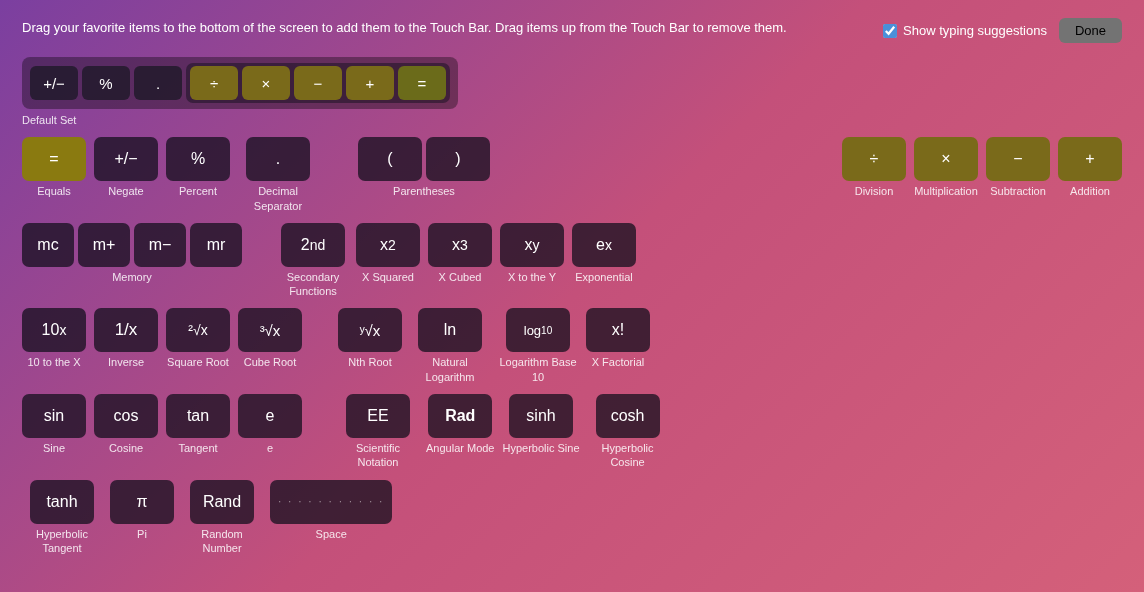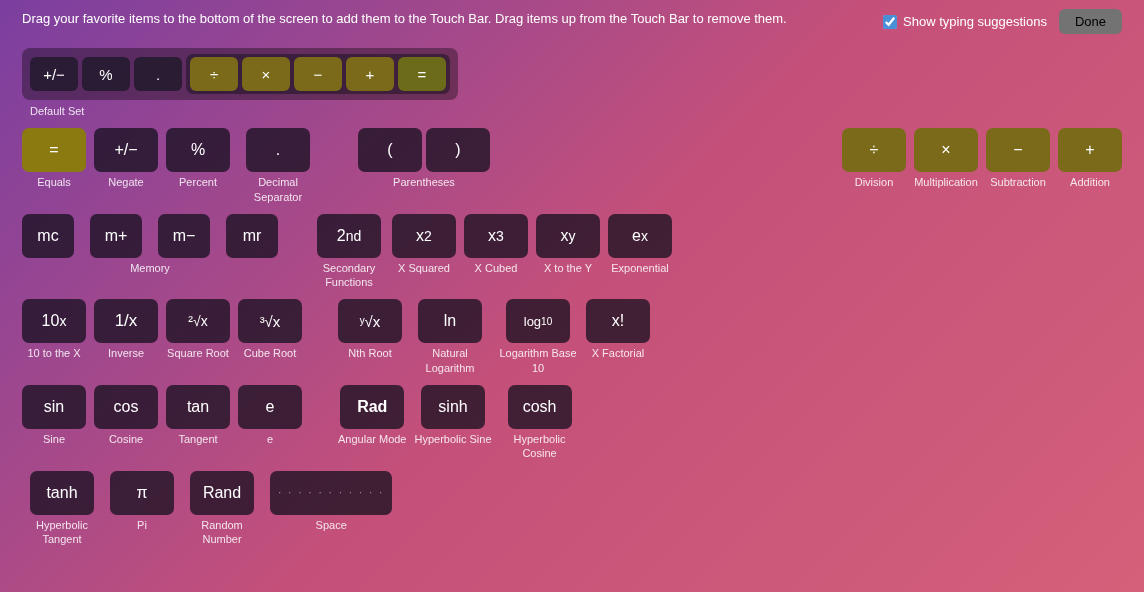--- a/index.html
+++ b/index.html
@@ -7,21 +7,21 @@
       width: 1144px;
       height: 592px;
       background: linear-gradient(135deg, #7b3fa0 0%, #c4507a 50%, #d4607a 100%);
       font-family: -apple-system, BlinkMacSystemFont, 'Helvetica Neue', sans-serif;
       color: white;
       overflow: hidden;
     }
     .container {
       width: 100%;
       height: 100%;
-      padding: 9px 22px;
+      padding: 18px 22px;
       display: flex;
       flex-direction: column;
       gap: 10px;
     }
     .header {
       display: flex;
       align-items: flex-start;
       justify-content: space-between;
       margin-bottom: 4px;
     }
@@ -181,21 +181,21 @@
         <div class="ds-btn dark">.</div>
         <div class="ds-dark-section">
           <div class="ds-btn gold">÷</div>
           <div class="ds-btn gold">×</div>
           <div class="ds-btn gold">−</div>
           <div class="ds-btn gold">+</div>
           <div class="ds-btn olive">=</div>
         </div>
       </div>
     </div>
-    <span class="btn-label" style="margin-left:8px;">Default Set</span>
+    <span class="btn-label" style="">Default Set</span>
   </div>
 
   <div style="display:flex; gap:16px; align-items:flex-start;">
 
     <div style="display:flex; flex-direction:column; gap:10px;">
 
       <div class="row">
         <div class="btn-group">
           <button class="calc-btn equals-gold">=</button>
           <span class="btn-label">Equals</span>
@@ -217,21 +217,21 @@
           <div style="display:flex; gap:4px;">
             <button class="calc-btn dark">(</button>
             <button class="calc-btn dark">)</button>
           </div>
           <span class="btn-label">Parentheses</span>
         </div>
       </div>
 
       <div class="row">
         <div class="btn-group">
-          <div style="display:flex; gap:16px;">
+          <div style="display:flex; gap:4px;">
             <button class="calc-btn dark slim">mc</button>
             <button class="calc-btn dark slim">m+</button>
             <button class="calc-btn dark slim">m−</button>
             <button class="calc-btn dark slim">mr</button>
           </div>
           <span class="btn-label">Memory</span>
         </div>
         <div style="width:20px;"></div>
         <div class="btn-group">
           <button class="calc-btn dark">2<sup>nd</sup></button>
@@ -303,20 +303,24 @@
         <div class="btn-group">
           <button class="calc-btn dark">tan</button>
           <span class="btn-label">Tangent</span>
         </div>
         <div class="btn-group">
           <button class="calc-btn dark">e</button>
           <span class="btn-label">e</span>
         </div>
         <div style="width:20px;"></div>
         <div class="btn-group">
+          <button class="calc-btn dark">EE</button>
+          <span class="btn-label">Scientific Notation</span>
+        </div>
+        <div class="btn-group">
           <button class="calc-btn dark" style="font-weight:700;">Rad</button>
           <span class="btn-label">Angular Mode</span>
         </div>
         <div class="btn-group">
           <button class="calc-btn dark">sinh</button>
           <span class="btn-label">Hyperbolic Sine</span>
         </div>
         <div class="btn-group">
           <button class="calc-btn dark">cosh</button>
           <span class="btn-label">Hyperbolic Cosine</span>

